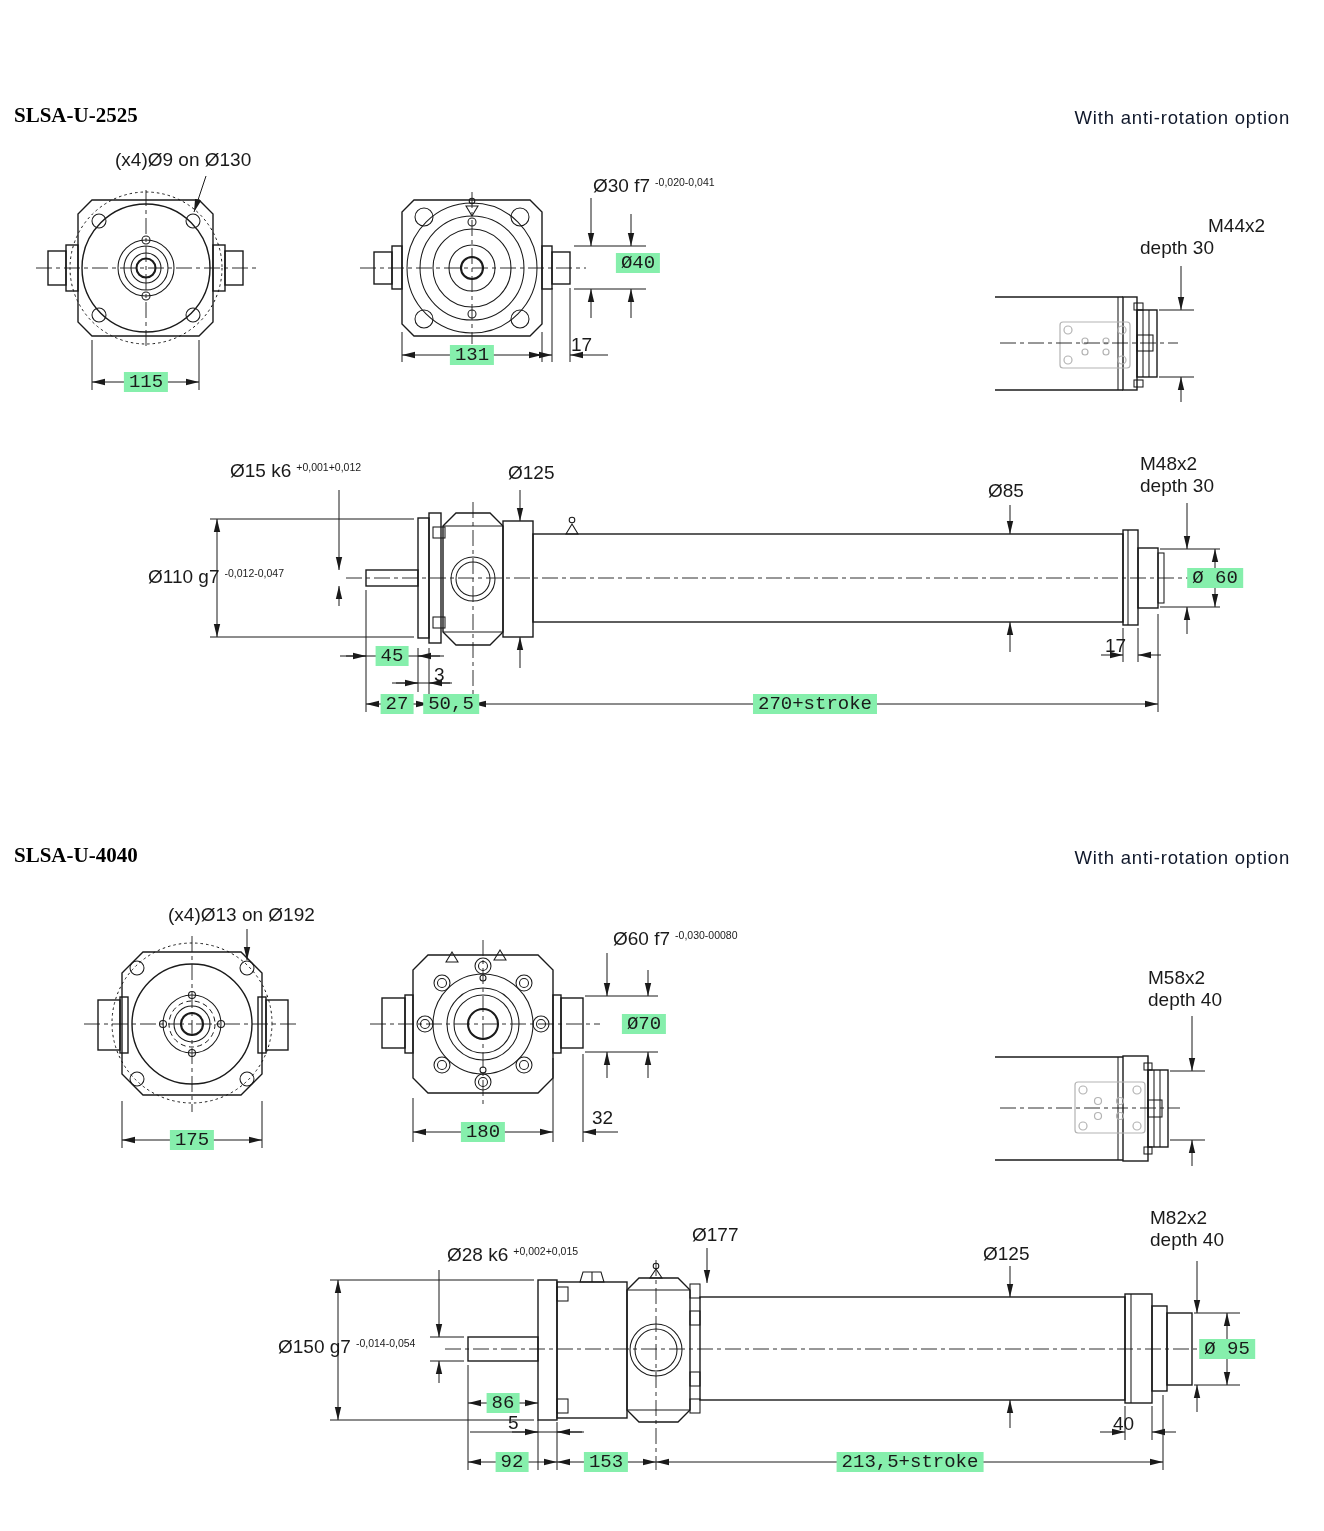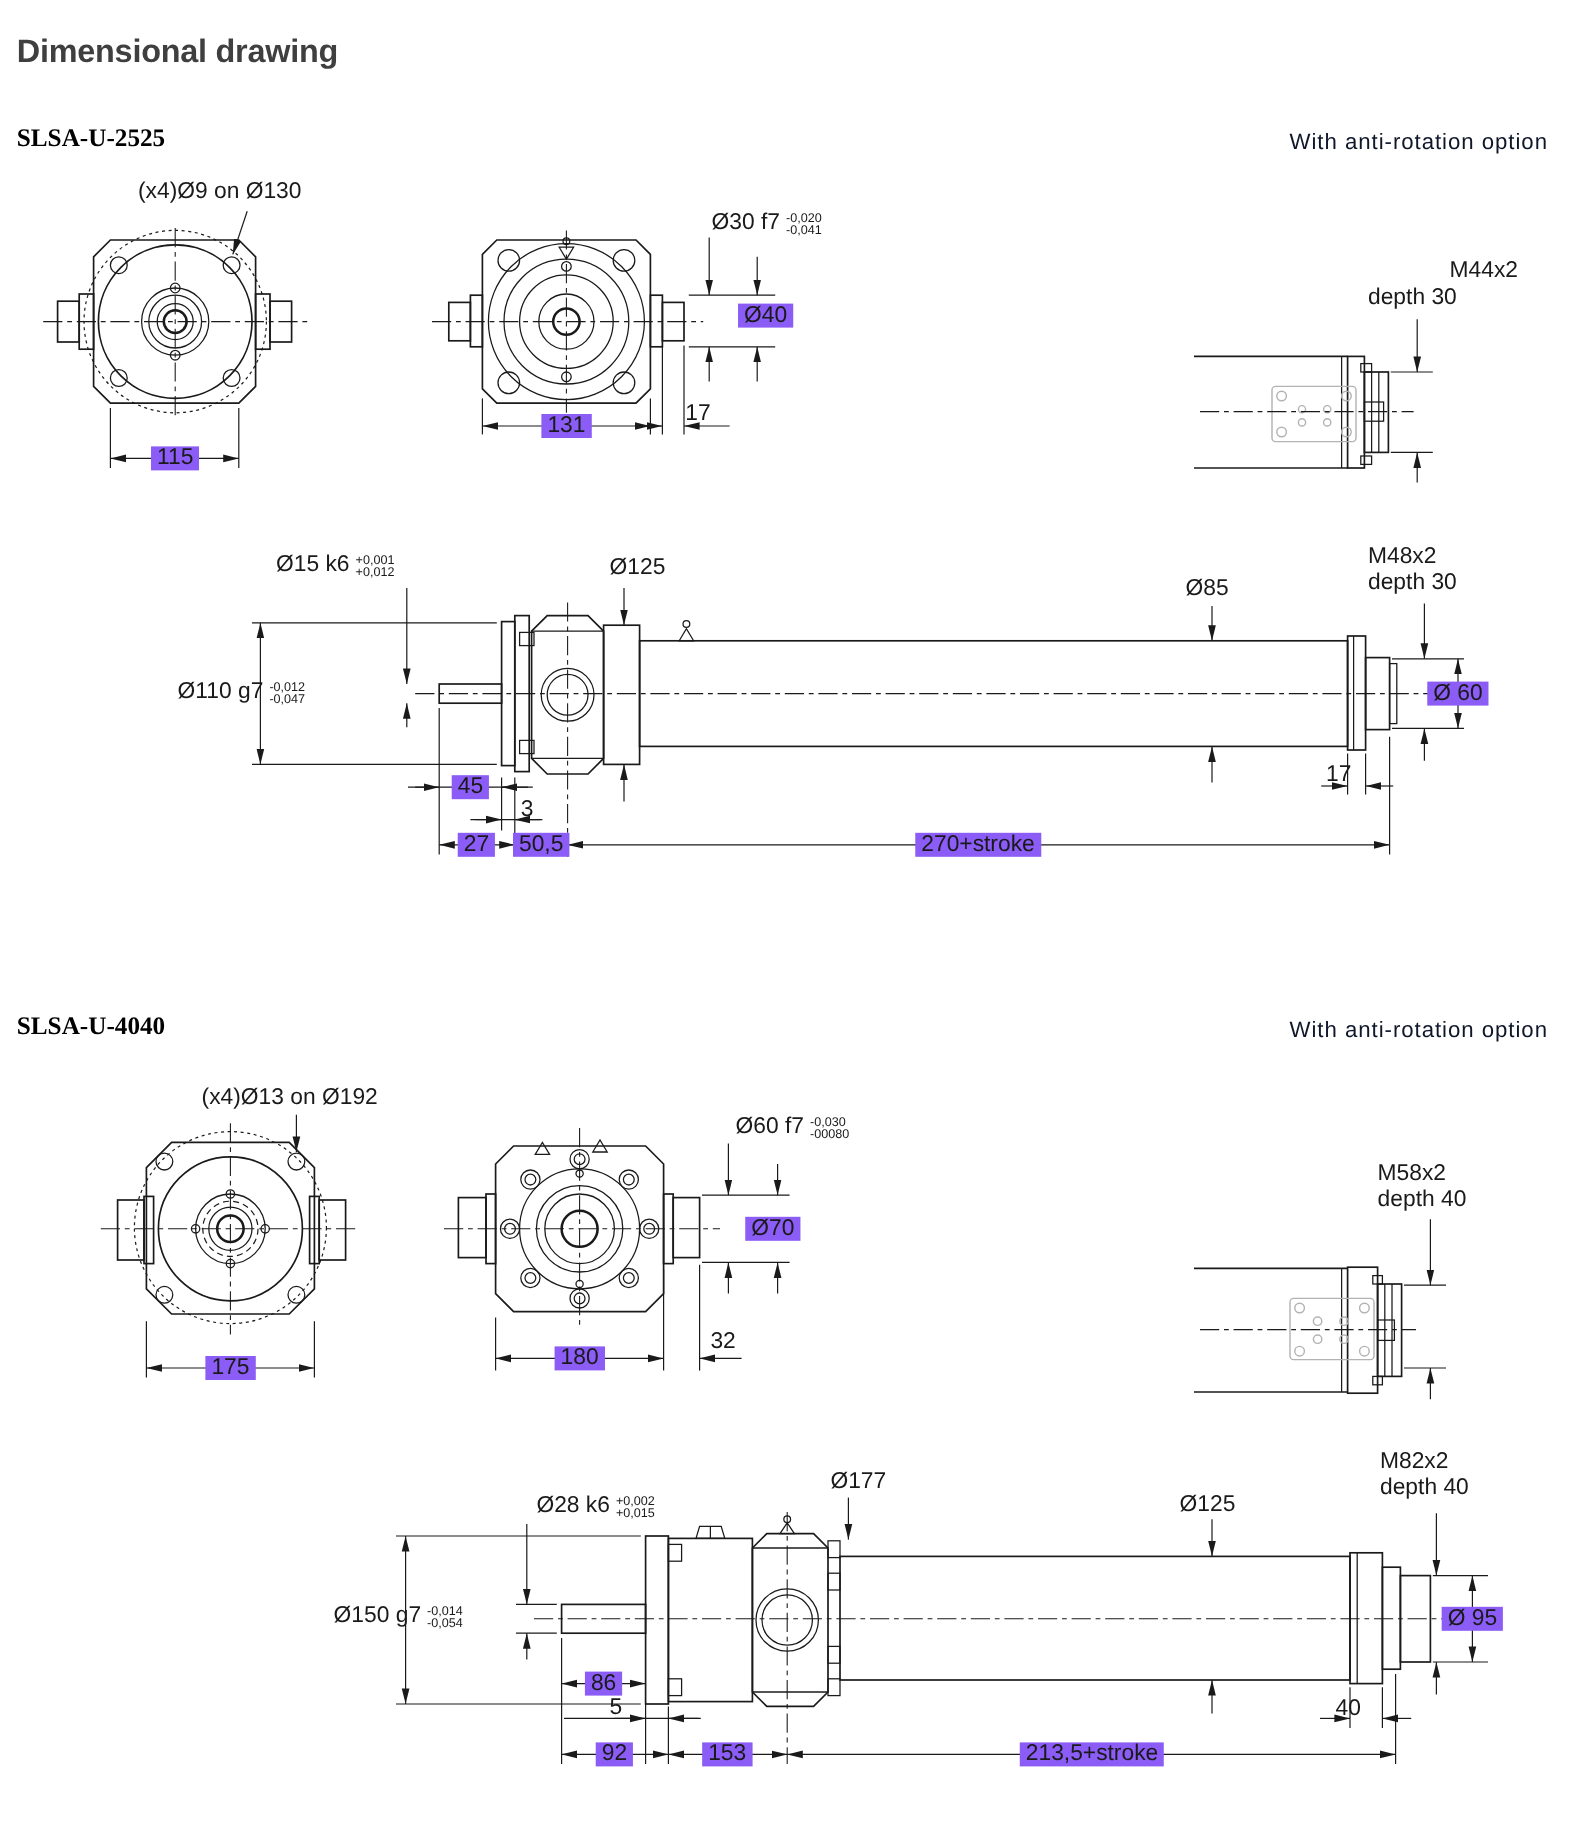--- a/index.html
+++ b/index.html
@@ -1,22 +1,22 @@
 <!DOCTYPE html>
 <html><head>
 <meta charset="utf-8">
 <style>
   html,body{margin:0;padding:0;background:#fff;}
   .canvas{position:relative;width:1324px;height:1531px;background:#fff;
           font-family:"Liberation Sans",sans-serif;color:#1a1a1a;overflow:hidden;}
   .canvas svg{position:absolute;left:0;top:0;z-index:1;}
   .lbl{position:absolute;z-index:2;font-size:19px;line-height:20px;white-space:nowrap;color:#1a1a1a;}
-  .lbl.c{transform:translate(-50%,-50%);background:#8b5cf6;padding:0 5px;}
+  .lbl.c{transform:translate(-50%,-50%);background:#86efac;padding:0 5px;font-family:Liberation Mono, monospace;}
   .withtol{display:flex;align-items:flex-start;gap:5px;}
-  .tolstack{display:flex;flex-direction:column;font-size:10.5px;line-height:10px;padding-top:1px;}
+  .tolstack{display:flex;flex-direction:row;font-size:10.5px;line-height:10px;padding-top:1px;}
   .title{position:absolute;left:14px;top:28px;z-index:2;font-size:27px;font-weight:bold;color:#3f3f3f;letter-spacing:-0.2px;}
   .model{position:absolute;left:14px;z-index:2;font-size:21px;font-weight:bold;color:#000;font-family:Liberation Serif, serif;}
   .note{position:absolute;right:34px;z-index:2;font-size:18.5px;color:#0f172a;letter-spacing:0.8px;}
   
   .o{fill:none;stroke:#1a1a1a;stroke-width:1.4;}
   .t{fill:none;stroke:#1a1a1a;stroke-width:1.05;}
   .b{fill:none;stroke:#1a1a1a;stroke-width:2.1;}
   .d{fill:none;stroke:#1a1a1a;stroke-width:1;}
   .cl{fill:none;stroke:#1a1a1a;stroke-width:0.9;stroke-dasharray:16 4 4 4;}
   .dot{fill:none;stroke:#1a1a1a;stroke-width:1;stroke-dasharray:2.5 3;}
@@ -332,21 +332,20 @@
     <line class="d" x1="468" y1="1365" x2="468" y2="1470"></line>
     <line class="d" x1="538" y1="1420" x2="538" y2="1470"></line>
     <line class="d" x1="557" y1="1422" x2="557" y2="1470"></line>
     <line class="d" x1="1163" y1="1395" x2="1163" y2="1470"></line>
     <line class="d" x1="468" y1="1462" x2="557" y2="1462" marker-start="url(#ah)" marker-end="url(#ah)"></line>
     <line class="d" x1="557" y1="1462" x2="656" y2="1462" marker-start="url(#ah)" marker-end="url(#ah)"></line>
     <line class="d" x1="656" y1="1462" x2="1163" y2="1462" marker-start="url(#ah)" marker-end="url(#ah)"></line>
   </g>
 </svg>
 
-<div class="title">Dimensional drawing</div>
 
 <div class="model" style="top:103px">SLSA-U-2525</div>
 <div class="note" style="top:107px">With anti-rotation option</div>
 
 <span class="lbl" style="left:115px;top:150px">(x4)Ø9 on Ø130</span>
 <span class="lbl c" style="left:146px;top:382px">115</span>
 
 <div class="lbl withtol" style="left:593px;top:176px">
   <span>Ø30 f7</span>
   <span class="tolstack">

